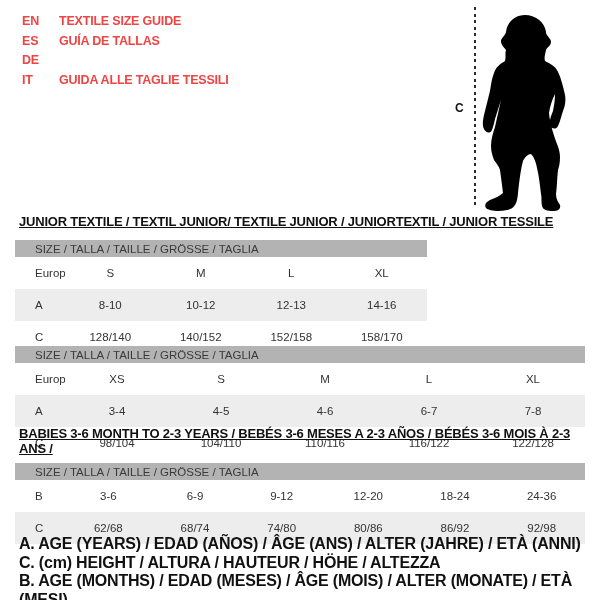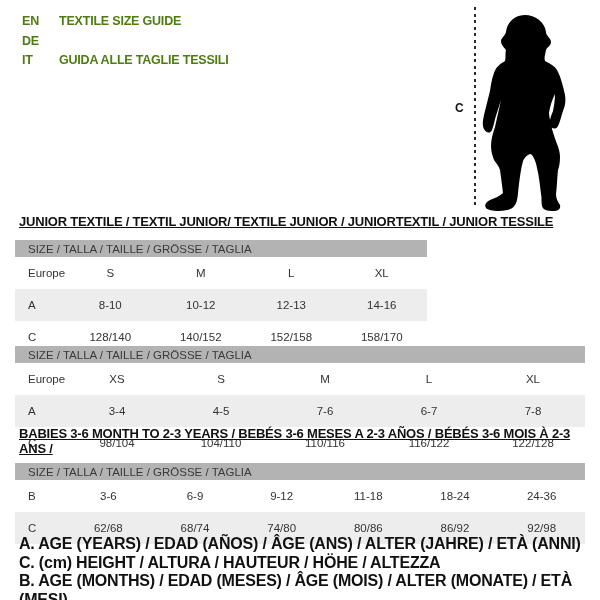--- a/index.html
+++ b/index.html
@@ -3,56 +3,60 @@
 <meta charset="utf-8">
 <style>
   html,body { margin:0; padding:0; background:#fff; }
   .page {
     position:relative; width:600px; height:600px; background:#fff;
     font-family:"Liberation Sans", sans-serif; color:#2e2e2e; overflow:hidden;
   }
 
   
   .langs { position:absolute; top:12px; left:22px; font-size:12.5px; font-weight:bold;
-           line-height:19.5px; color:#4d7c0f; letter-spacing:-0.2px; }
+           line-height:19.5px; color:#ef4444; letter-spacing:-0.2px; }
   .lang-row { display:flex; }
   .lang-code { width:37px; }
 
   
   .measure-line { position:absolute; left:474px; top:7px; width:2px; height:201px;
                   background:repeating-linear-gradient(to bottom,#2b2b2b 0 3px,transparent 3px 6.5px); }
   .measure-label { position:absolute; left:455px; top:101px; font-size:12px; font-weight:bold; color:#111; }
   .silhouette { position:absolute; left:480px; top:5px; width:120px; height:210px; }
 
   
   .sec-title { position:absolute; left:19px; font-size:13px; font-weight:bold; color:#111;
                letter-spacing:-0.2px; line-height:15px; white-space:nowrap;text-decoration:underline; }
   .sec-title.wrap { white-space:normal; width:560px; }
 
   
   table.size-table { position:absolute; left:15px; border-collapse:collapse; table-layout:fixed;
                      font-size:11.5px; color:#333; }
   table.size-table td { padding:0; height:32px; text-align:center; overflow:hidden; }
-  table.size-table td:first-child { text-align:left; padding-left:13px; }
+  table.size-table td:first-child { text-align:left; padding-left:20px; }
   tr.bar td { background:var(--header-bar,#b3b3b3); height:17px; color:#3a3a3a; }
   tr.alt td { background:var(--row-alt,#ededed); }
 
   
   .footnotes { position:absolute; left:19px; top:535px; font-size:16px; font-weight:bold;
                color:#111; line-height:18.5px; letter-spacing:-0.2px; }
 </style>
 </head>
 <body>
 
 <div class="page">
 
   <div class="langs">
     <div class="lang-row">
       <span class="lang-code">EN</span>
       <span>TEXTILE SIZE GUIDE</span>
+    </div>
+    <div class="lang-row">
+      <span class="lang-code">ES</span>
+      <span>GUÍA DE TALLAS</span>
     </div>
     <div class="lang-row">
       <span class="lang-code">DE</span>
     </div>
     <div class="lang-row">
       <span class="lang-code">IT</span>
       <span>GUIDA ALLE TAGLIE TESSILI</span>
     </div>
   </div>
 
@@ -133,21 +137,21 @@
       <td>XS</td>
       <td>S</td>
       <td>M</td>
       <td>L</td>
       <td>XL</td>
     </tr>
     <tr class="alt">
       <td>A</td>
       <td>3-4</td>
       <td>4-5</td>
-      <td>7-6</td>
+      <td>4-6</td>
       <td>6-7</td>
       <td>7-8</td>
     </tr>
     <tr>
       <td>C</td>
       <td>98/104</td>
       <td>104/110</td>
       <td>110/116</td>
       <td>116/122</td>
       <td>122/128</td>
@@ -170,21 +174,21 @@
       </colgroup>
     <tbody>
         <tr class="bar">
       <td colspan="7">SIZE / TALLA / TAILLE / GRÖSSE / TAGLIA</td>
     </tr>
     <tr>
       <td>B</td>
       <td>3-6</td>
       <td>6-9</td>
       <td>9-12</td>
-      <td>11-18</td>
+      <td>12-20</td>
       <td>18-24</td>
       <td>24-36</td>
     </tr>
     <tr class="alt">
       <td>C</td>
       <td>62/68</td>
       <td>68/74</td>
       <td>74/80</td>
       <td>80/86</td>
       <td>86/92</td>

